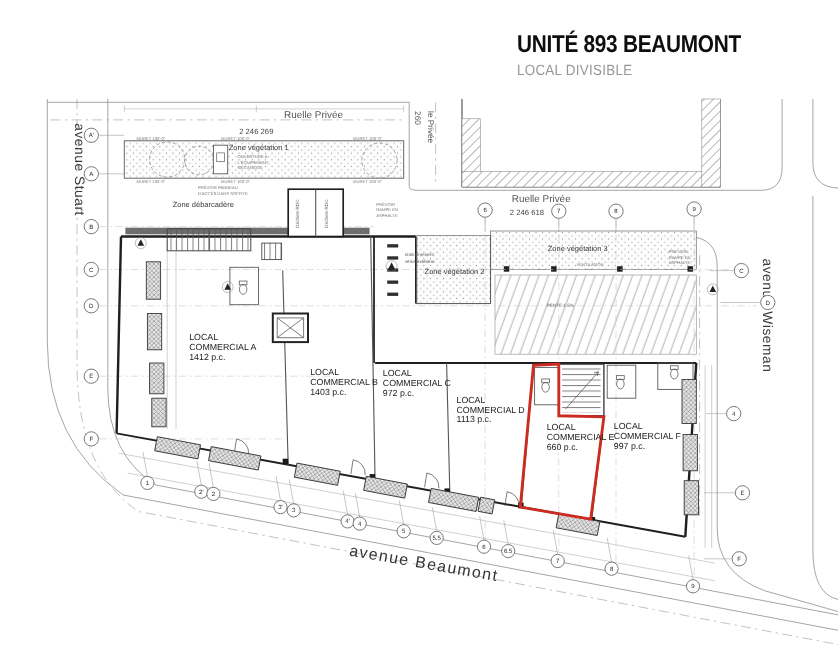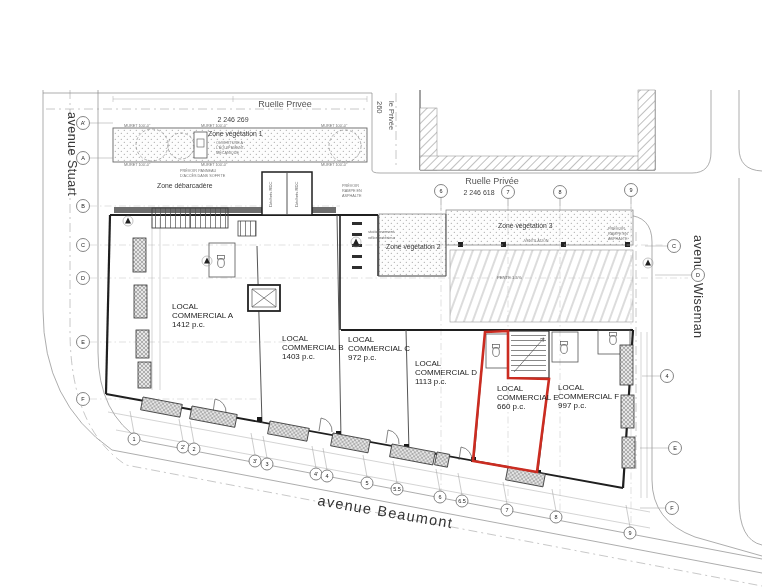--- a/index.html
+++ b/index.html
@@ -28,20 +28,24 @@
   .dashdot{stroke:#9a9a9a;stroke-width:0.55;fill:none;stroke-dasharray:9 4 2 4;}
   .gridline{stroke:#c2c2c2;stroke-width:0.5;fill:none;stroke-dasharray:7 3 1.5 3;}
   .dim{stroke:#a8a8a8;stroke-width:0.5;fill:none;}
   .leader{stroke:#999;stroke-width:0.5;fill:none;}
 </style>
 </head>
 <body>
 
 <div class="page">
 
+  <div class="titleblock">
+    <h1 class="title-main">UNITÉ 893 BEAUMONT</h1>
+    <h2 class="title-sub">LOCAL DIVISIBLE</h2>
+  </div>
 
   <svg class="plan" width="762" height="588" viewBox="0 0 762 588">
     <defs>
       <pattern id="dots" width="6" height="6" patternUnits="userSpaceOnUse">
         <rect width="6" height="6" fill="#fdfdfd"></rect>
         <circle cx="1.3" cy="1.3" r="0.55" fill="#8d8d8d"></circle>
         <circle cx="4.3" cy="4.3" r="0.55" fill="#8d8d8d"></circle>
       </pattern>
       <pattern id="hatch45" width="6" height="6" patternUnits="userSpaceOnUse" patternTransform="rotate(45)">
         <rect width="6" height="6" fill="#fff"></rect>

